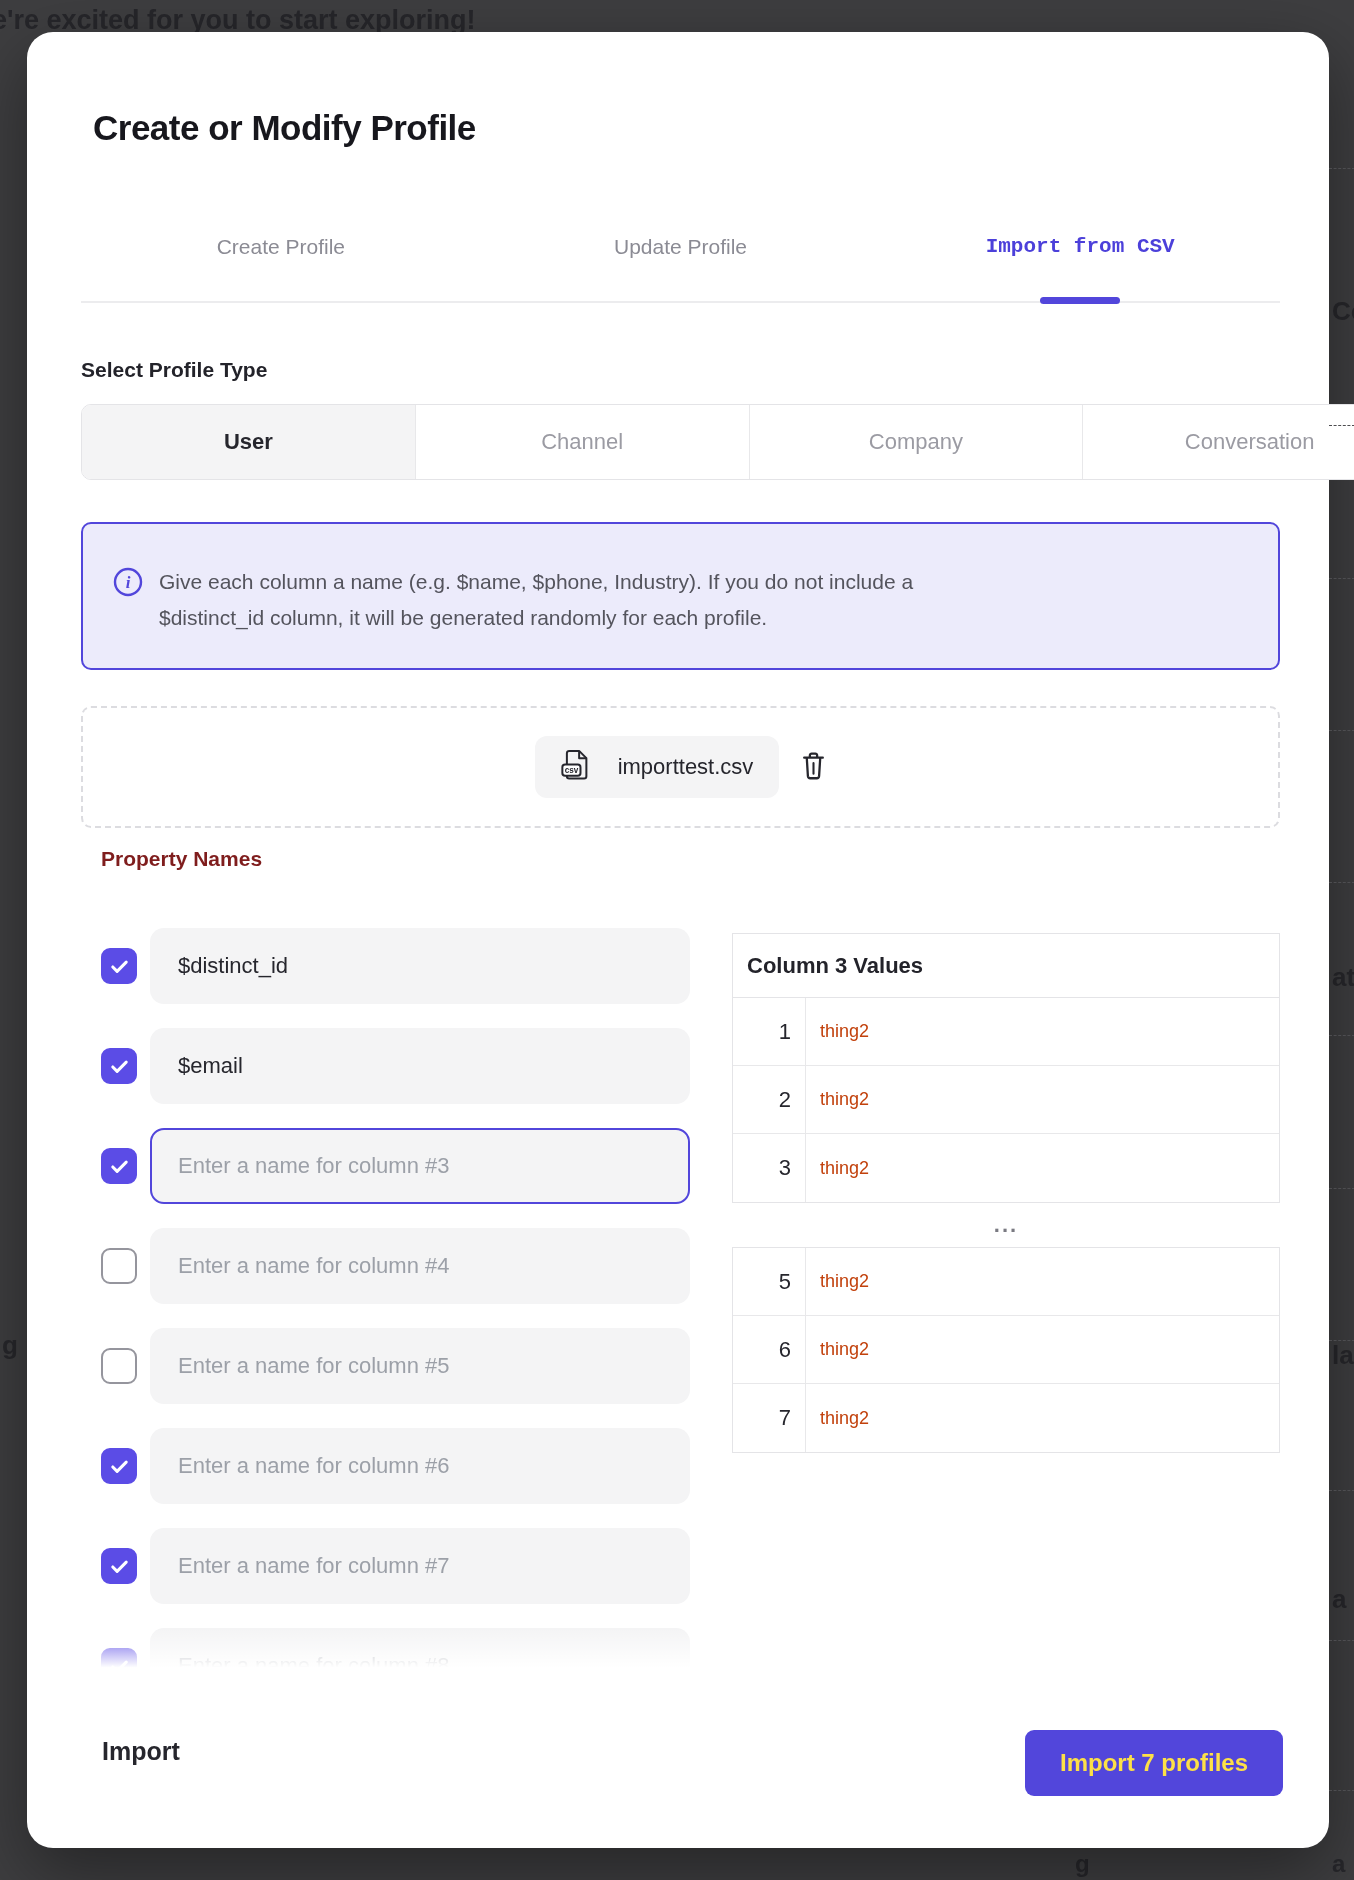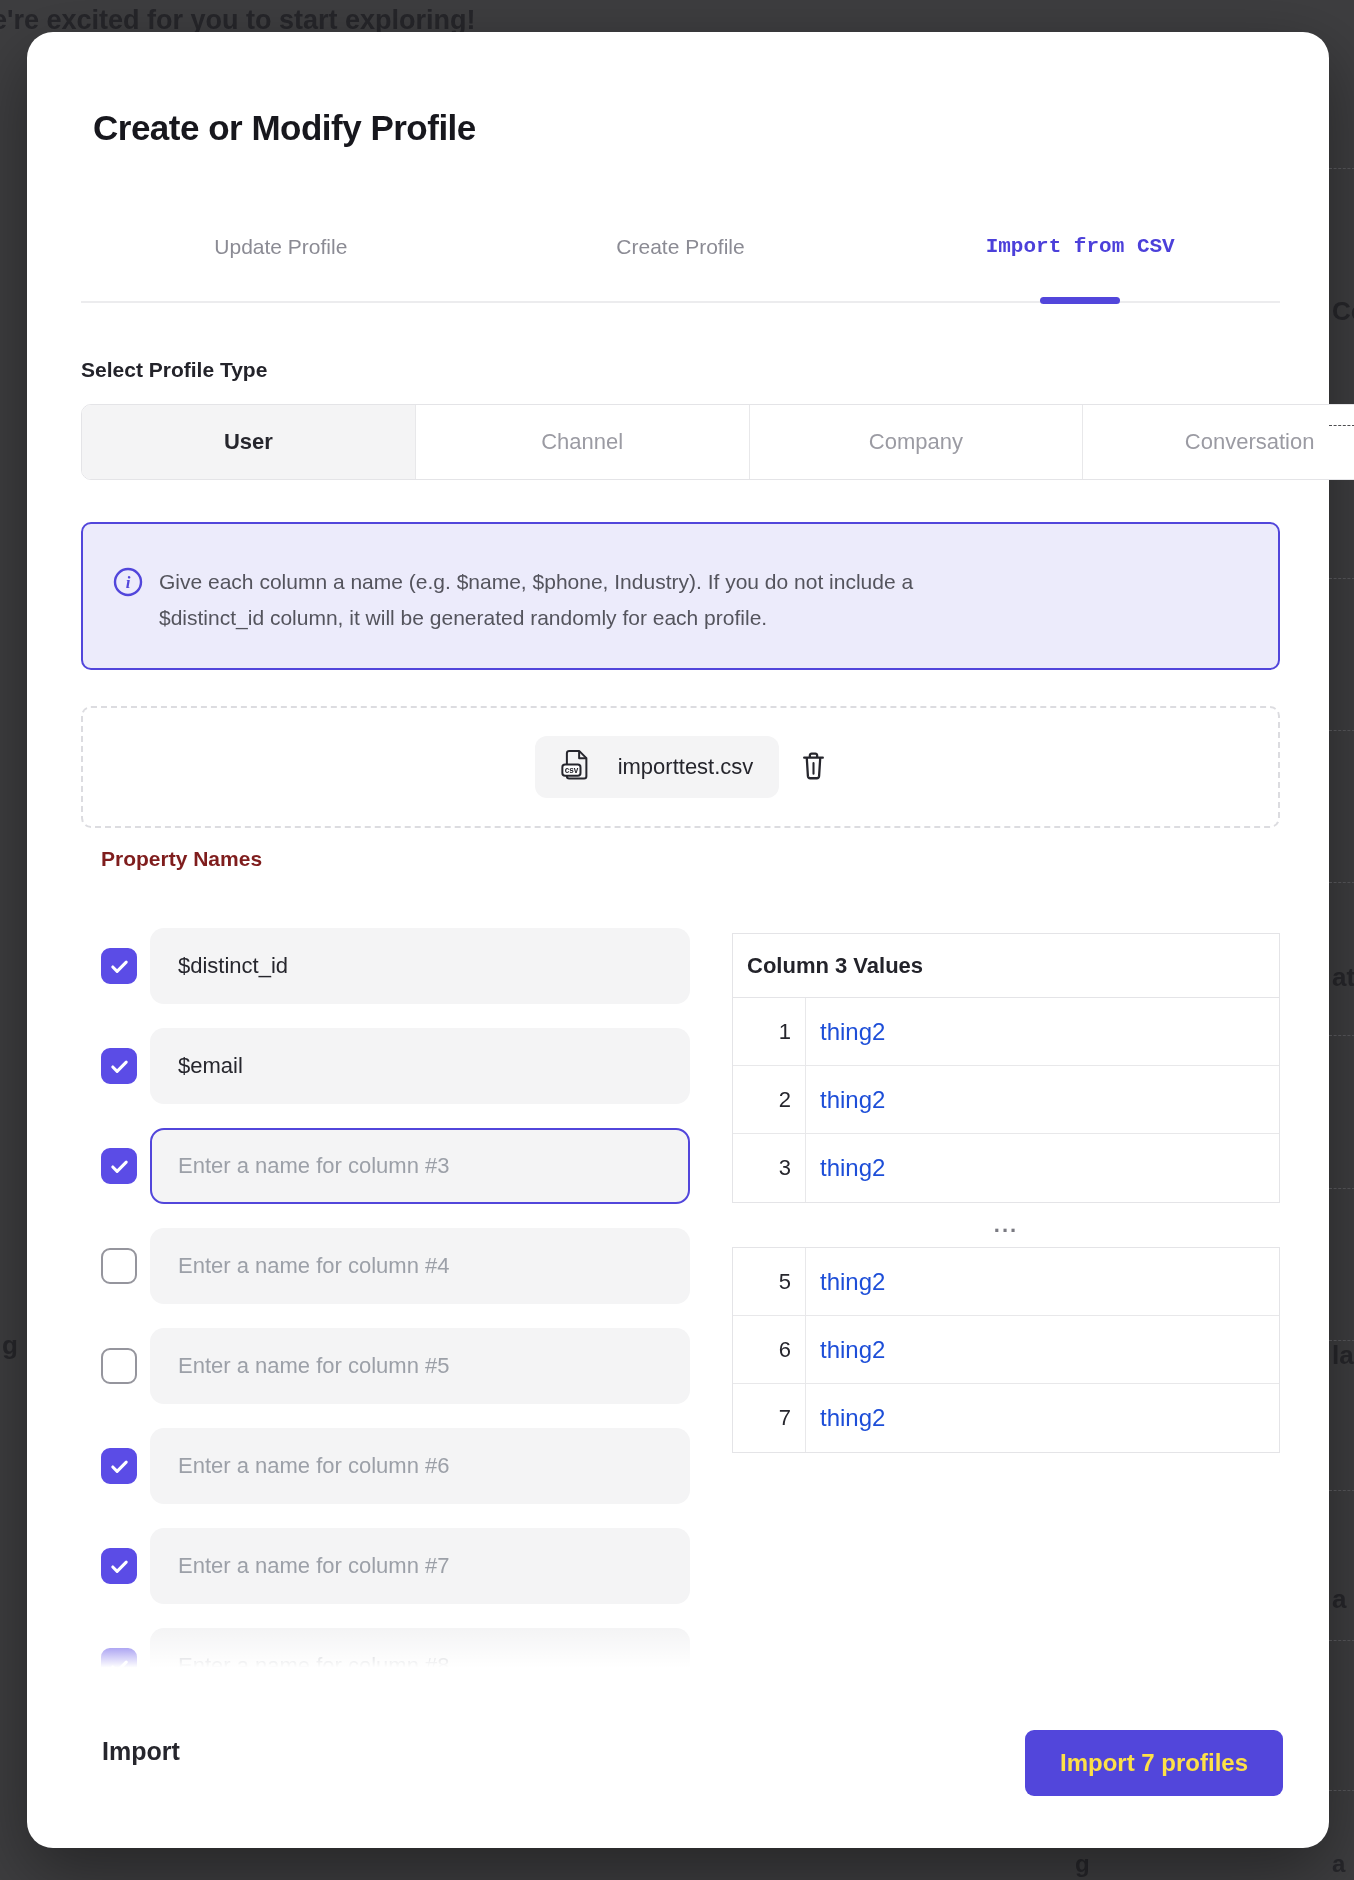--- a/index.html
+++ b/index.html
@@ -54,21 +54,21 @@
   .prop-input::placeholder { color:#9ca0a8; }
   .prop-row.focused .prop-input { border-color:#5246db; }
   .rows-fade { position:absolute; left:0; bottom:0; width:100%; height:44px; background:linear-gradient(to bottom, rgba(255,255,255,0), #ffffff 90%); pointer-events:none; }
   
   .values-table { position:absolute; left:705px; top:901px; width:548px; }
   .vt-block { border:1px solid #e4e4e7; background:#fff; }
   .vt-header { height:64px; display:flex; align-items:center; padding-left:14px; font-size:22px; font-weight:600; color:#23232a; border-bottom:1px solid #e4e4e7; }
   .vt-row { height:68px; display:flex; border-bottom:1px solid #e8e8ea; }
   .vt-row:last-child { border-bottom:none; }
   .vt-num { width:73px; flex:0 0 auto; border-right:1px solid #e8e8ea; display:flex; align-items:center; justify-content:flex-end; padding-right:14px; font-size:22px; color:#26262d; }
-  .vt-val { flex:1; display:flex; align-items:center; padding-left:14px; font-size:24px; color:#1d4ed8; }
+  .vt-val { flex:1; display:flex; align-items:center; padding-left:14px; font-size:18px; color:#c2410c; }
   .vt-ellipsis { height:44px; display:flex; align-items:center; justify-content:center; font-size:22px; font-weight:700; color:#7a7a82; letter-spacing:2px; }
   
   .cancel-btn { position:absolute; left:75px; top:1705px; font-size:25px; font-weight:600; color:#26262d; background:none; border:none; cursor:pointer; font-family:inherit; }
   .import-btn { position:absolute; left:998px; top:1698px; width:258px; height:66px; background:#5246db; border:none; border-radius:9px; color:#fde047; font-size:24px; font-weight:600; font-family:inherit; cursor:pointer; }
 </style>
 </head>
 <body>
 
 <div class="bd-top-text">e're excited for you to start exploring!</div>
 <span class="bd-frag" style="left:1332px; top:296px;">Co</span>
@@ -77,22 +77,22 @@
 <span class="bd-frag" style="left:1332px; top:1584px;">a</span>
 <span class="bd-frag" style="left:2px; top:1330px;">g</span>
 <span class="bd-frag" style="left:1075px; top:1850px; font-size:24px;">g</span>
 <span class="bd-frag" style="left:1332px; top:1850px; font-size:24px;">a</span>
 
 <div class="modal">
 
   <h1 class="title">Create or Modify Profile</h1>
 
   <div class="tabs">
+    <div class="tab">Create Profile</div>
     <div class="tab">Update Profile</div>
-    <div class="tab">Create Profile</div>
     <div class="tab active">Import from CSV</div>
   </div>
   <div class="tab-track"></div>
   <div class="tab-underline"></div>
 
   <div class="section-label">Select Profile Type</div>
   <div class="segments">
     <div class="seg active">User</div>
     <div class="seg">Channel</div>
     <div class="seg">Company</div>

